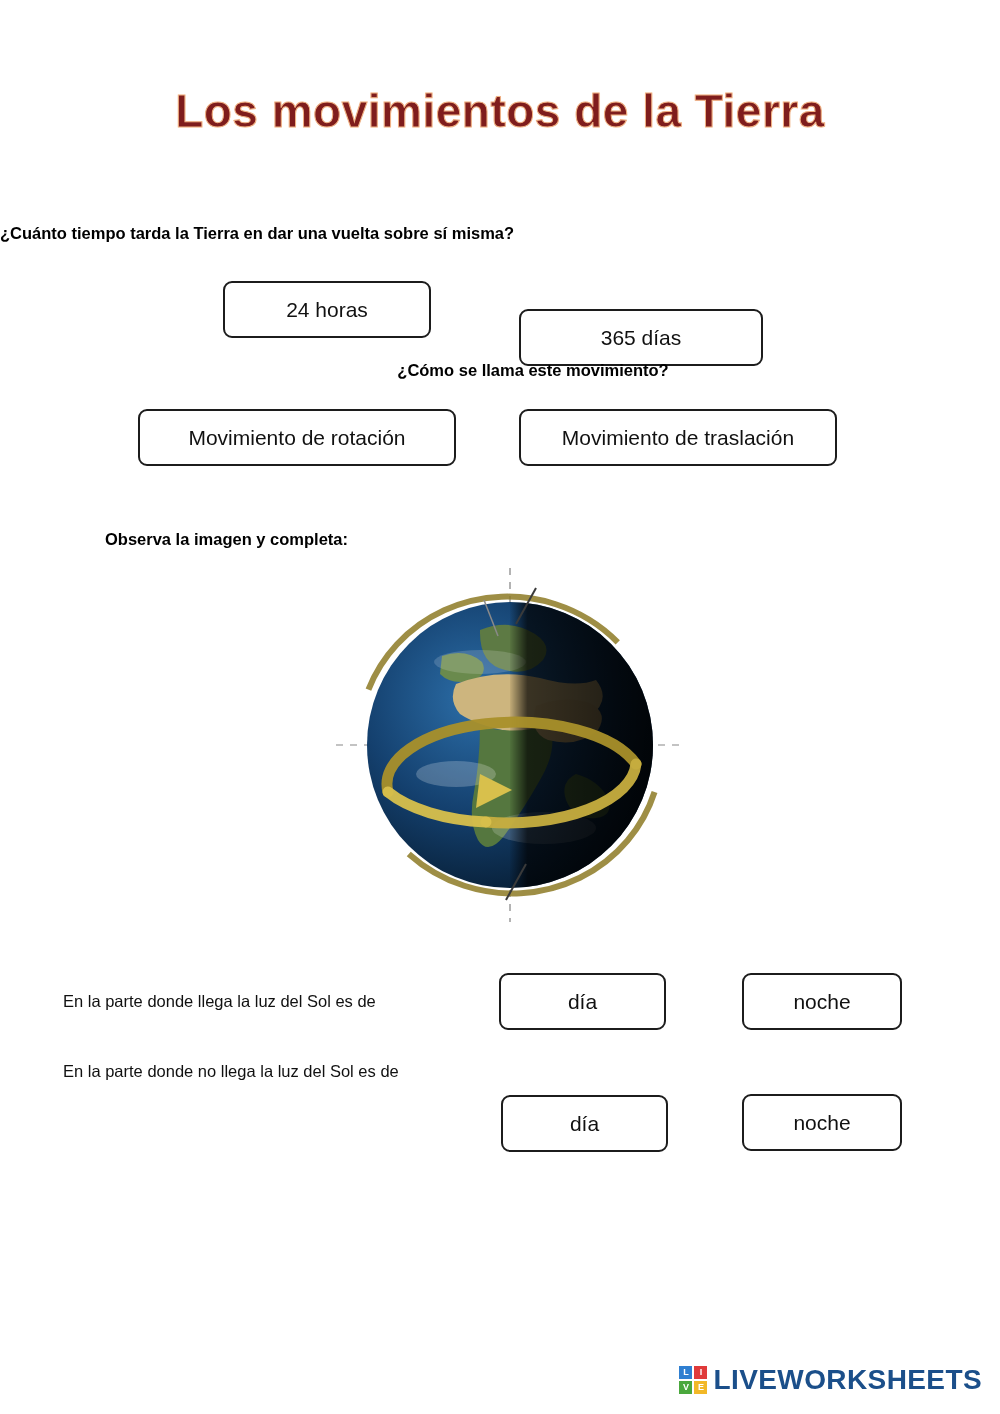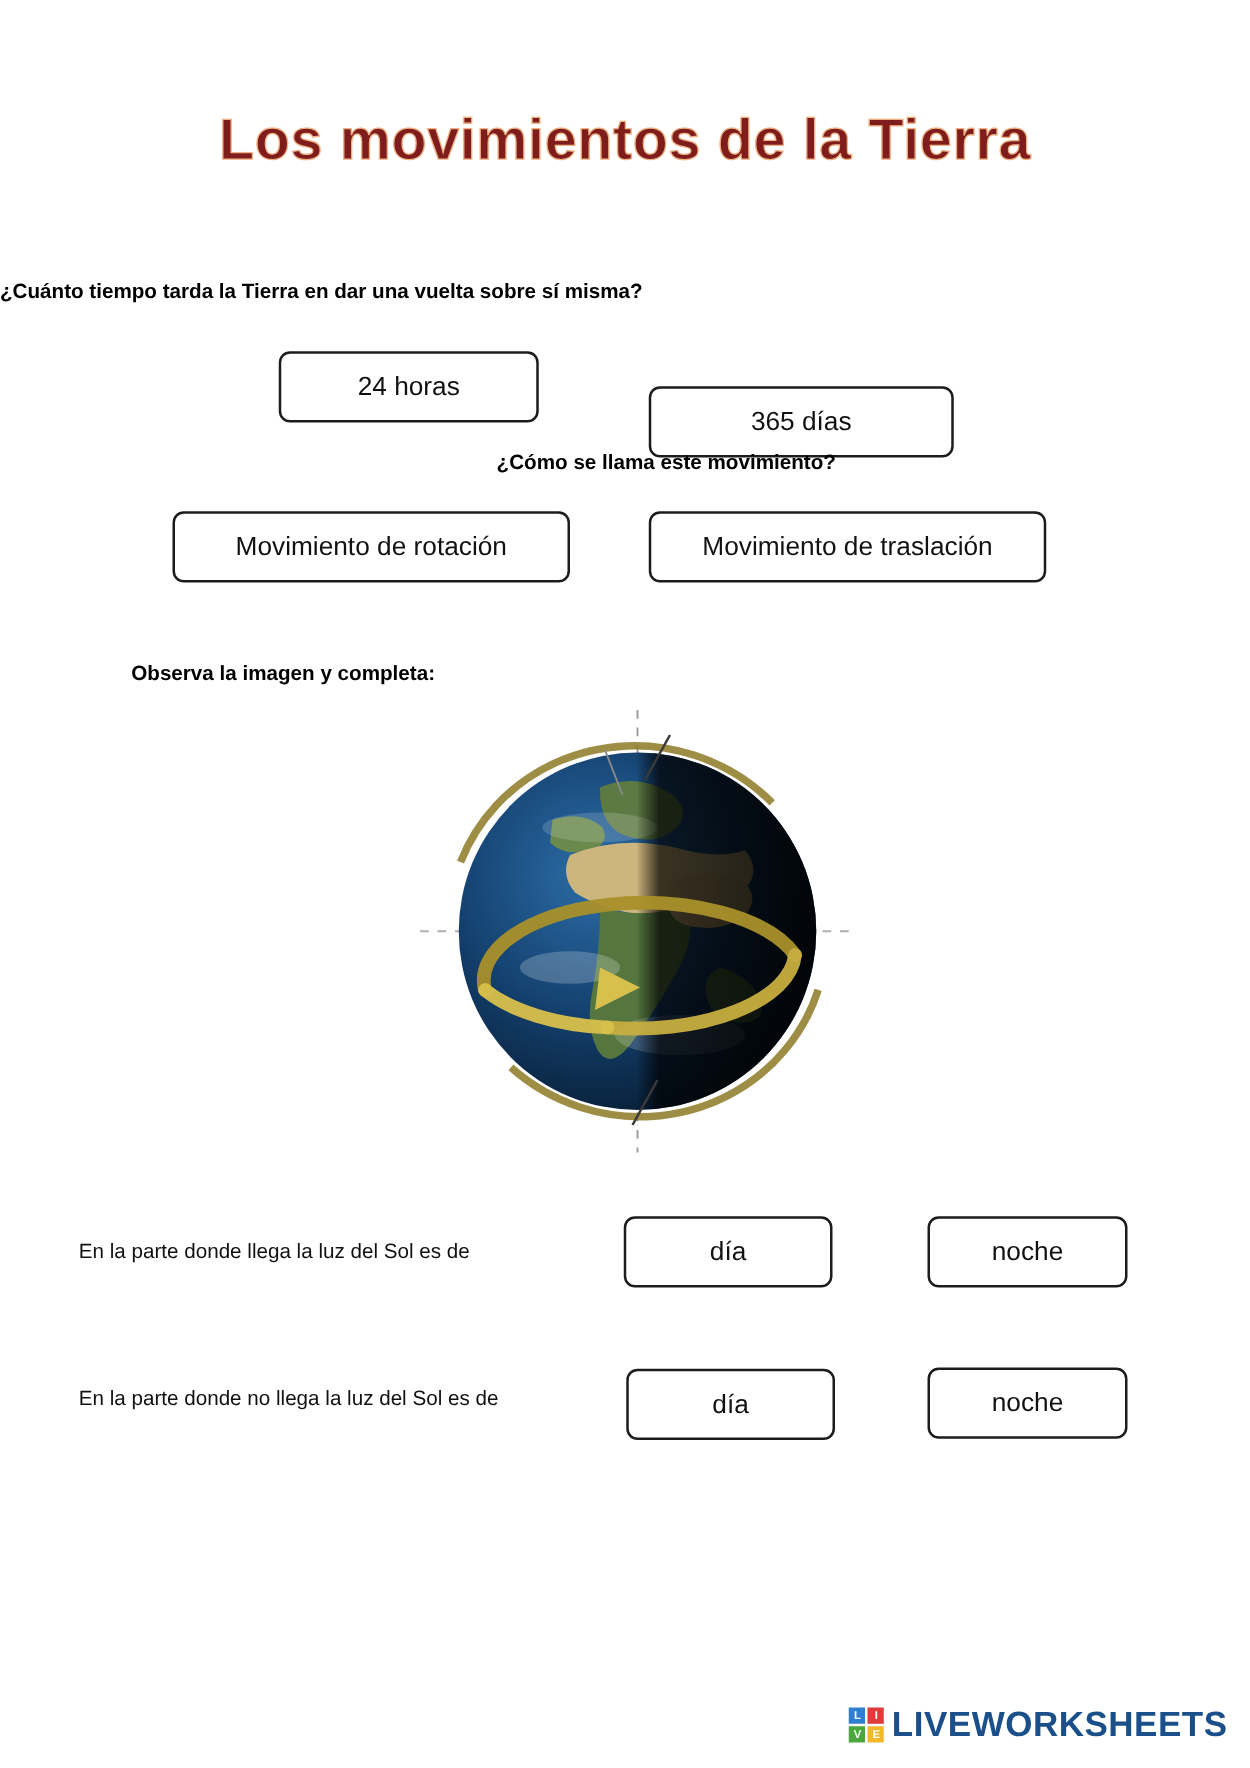--- a/index.html
+++ b/index.html
@@ -90,21 +90,21 @@
   .abox-dia2   { left: 501px; top: 1095px; width: 167px; height: 57px; }
   .abox-noche2 { left: 742px; top: 1094px; width: 160px; height: 57px; }
 
   
   .sent {
     position: absolute;
     font-size: 16.5px;
     color: #111111;
   }
   .sent-1 { left: 63px; top: 992px; }
-  .sent-2 { left: 63px; top: 1110px; }
+  .sent-2 { left: 63px; top: 1062px; }
 
   
   .earth-wrap {
     position: absolute;
     left: 330px;
     top: 560px;
     width: 360px;
     height: 370px;
   }
 

